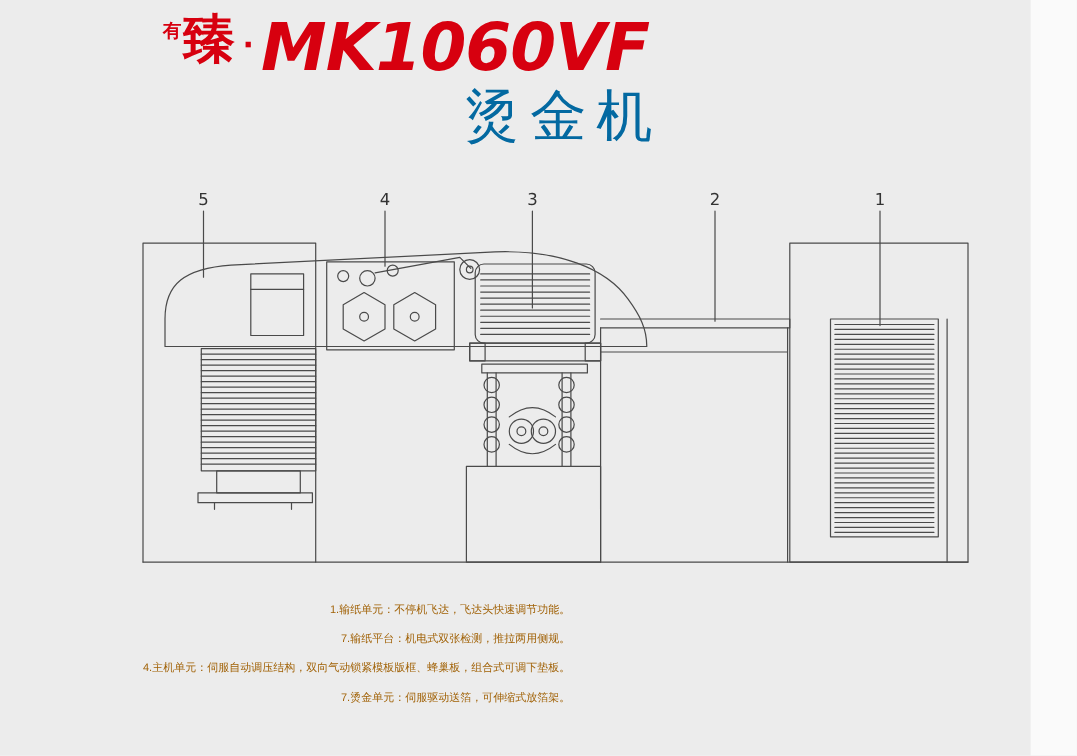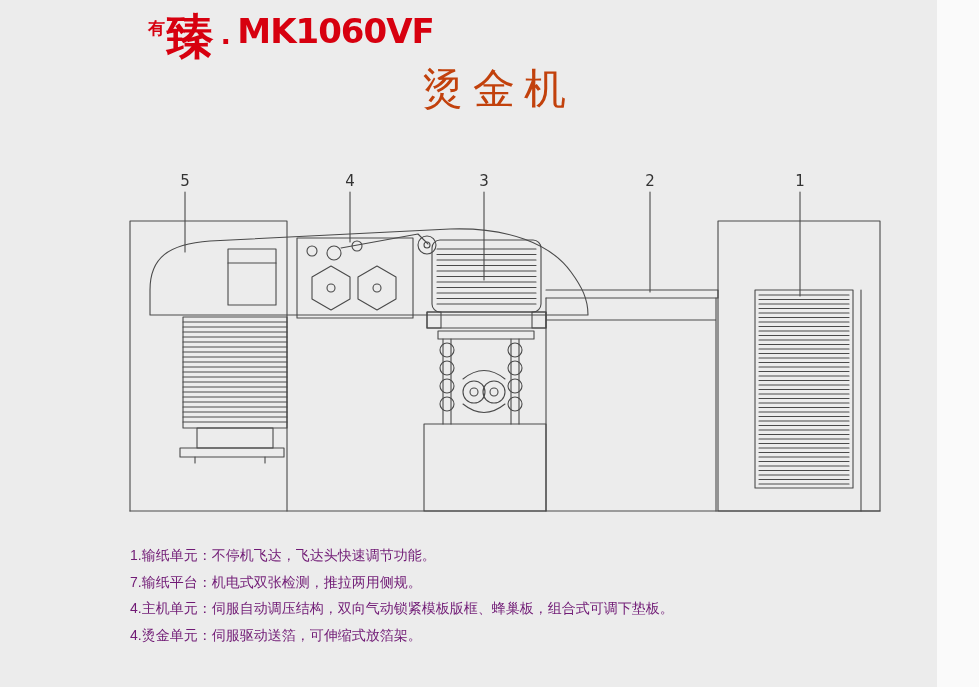--- a/index.html
+++ b/index.html
@@ -7,30 +7,30 @@
   body { font-family:"Liberation Sans","DejaVu Sans",sans-serif; }
   .page { position:relative; width:979px; height:687px; background:#ececec; overflow:hidden; }
   .right-strip { position:absolute; top:0; right:0; width:42px; height:100%; background:#fafafa; }
 
   
   .brand { position:absolute; left:148px; top:12px; }
   .brand-row { display:flex; align-items:flex-start; color:#d7000f; }
   .brand-you { font-size:17px; font-weight:bold; margin-top:5px; }
   .brand-zhen { font-size:48px; font-weight:bold; line-height:1.05; margin-left:1px; }
   .brand-dot { font-size:34px; font-weight:bold; line-height:1; margin:12px 5px 0 7px; }
-  .brand-model { font-size:34px; font-weight:bold; line-height:1;
+  .brand-model { font-size:60px; font-weight:bold; font-style:italic; line-height:1;
                  margin-top:2px; letter-spacing:-1px; font-family:"DejaVu Sans",sans-serif; }
-  .brand-sub { font-size:42px; color:#c2410c; letter-spacing:9px; margin:6px 0 0 274px; line-height:1; }
+  .brand-sub { font-size:51px; color:#0369a1; letter-spacing:9px; margin:6px 0 0 274px; line-height:1; }
 
   
   .diagram { position:absolute; left:0; top:0; }
 
   
-  .descriptions { position:absolute; left:130px; top:542px; font-size:14px;
-                  color:#701a75; line-height:26.5px; }
+  .descriptions { position:absolute; left:130px; top:542px; font-size:10px;
+                  color:#a16207; line-height:26.5px;text-align:right; }
 </style>
 </head>
 <body>
 
 <div class="page">
   <div class="right-strip"></div>
 
   <div class="brand">
     <div class="brand-row">
       <span class="brand-you">有</span>
@@ -126,15 +126,15 @@
       <text x="484" y="186">3</text>
       <text x="650" y="186">2</text>
       <text x="800" y="186">1</text>
     </g>
   </svg>
 
   <div class="descriptions">
     <div class="desc-line">1.输纸单元：不停机飞达，飞达头快速调节功能。</div>
     <div class="desc-line">7.输纸平台：机电式双张检测，推拉两用侧规。</div>
     <div class="desc-line">4.主机单元：伺服自动调压结构，双向气动锁紧模板版框、蜂巢板，组合式可调下垫板。</div>
-    <div class="desc-line">4.烫金单元：伺服驱动送箔，可伸缩式放箔架。</div>
+    <div class="desc-line">7.烫金单元：伺服驱动送箔，可伸缩式放箔架。</div>
   </div>
 </div>
 
 </body></html>

